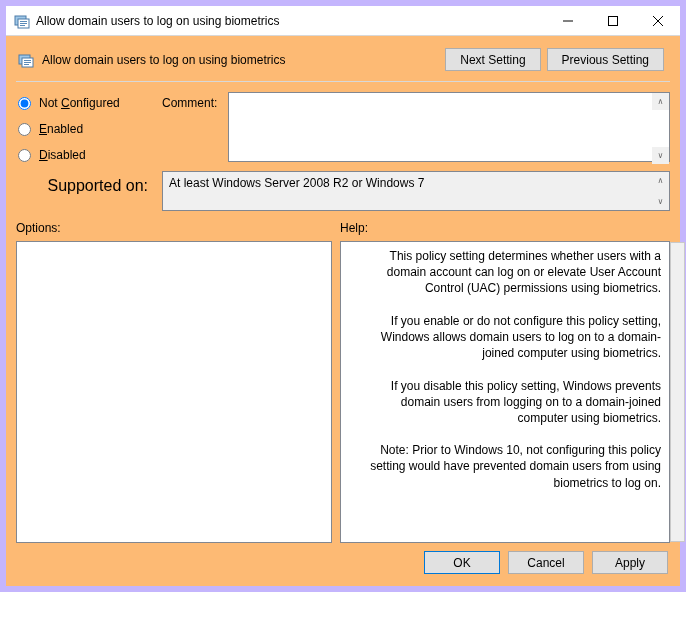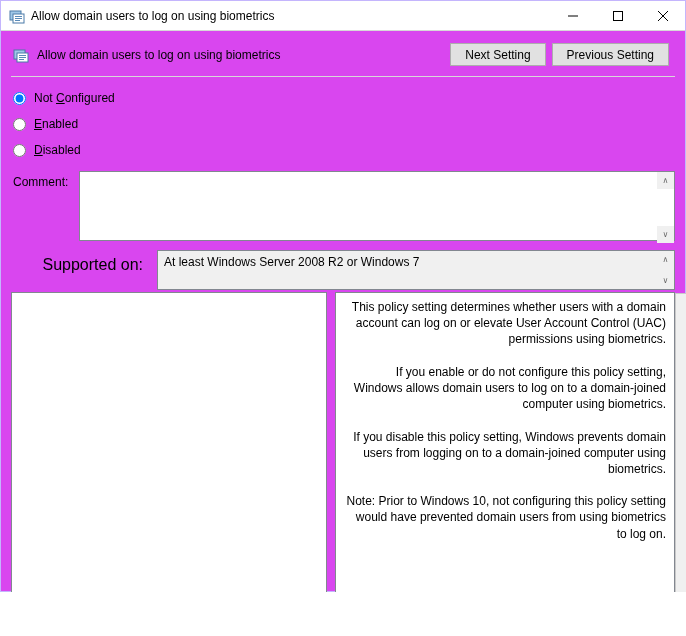--- a/index.html
+++ b/index.html
@@ -6,24 +6,24 @@
     body {
       margin: 0;
       font-family: 'Segoe UI', Tahoma, sans-serif;
       font-size: 12px;
       background: #fff;
       color: #000;
     }
     .window {
       width: 686px;
       height: 592px;
-      border: 1px solid #c4b5fd;
+      border: 6px solid #c4b5fd;
       display: flex;
       flex-direction: column;
-      background: #d946ef;
+      background: #fdba74;
     }
     .titlebar {
       height: 30px;
       display: flex;
       align-items: center;
       border-bottom: 1px solid #d8d8d8;
       background: #fff;
     }
     .titlebar-icon {
       width: 16px;
@@ -81,21 +81,20 @@
     }
     .hr {
       height: 1px;
       background: #d8d8d8;
       margin: 6px 10px 0 10px;
     }
     .state-row {
       display: flex;
       padding: 10px 10px 0 12px;
       gap: 14px;
-      flex-direction: column;
     }
     .radios {
       display: flex;
       flex-direction: column;
       gap: 12px;
       width: 130px;
       padding-top: 4px;
     }
     .radio {
       display: flex;
@@ -305,20 +304,24 @@
     <div class="supported-label">Supported on:</div>
     <div class="supported-field-wrap">
       <div class="supported-field">At least Windows Server 2008 R2 or Windows 7</div>
       <div class="scroll-arrows">
         <div class="scroll-arrow">∧</div>
         <div class="scroll-arrow">∨</div>
       </div>
     </div>
   </div>
 
+  <div class="labels-row">
+    <div class="options-label">Options:</div>
+    <div class="help-label">Help:</div>
+  </div>
 
   <div class="panels-row">
     <div class="options-panel"></div>
     <div class="help-panel">
       <div class="help-content">
         <div>This policy setting determines whether users with a domain account can log on or elevate User Account Control (UAC) permissions using biometrics.</div><br>
         <div>If you enable or do not configure this policy setting, Windows allows domain users to log on to a domain-joined computer using biometrics.</div><br>
         <div>If you disable this policy setting, Windows prevents domain users from logging on to a domain-joined computer using biometrics.</div><br>
         <div>Note: Prior to Windows 10, not configuring this policy setting would have prevented domain users from using biometrics to log on.</div>
       </div>

